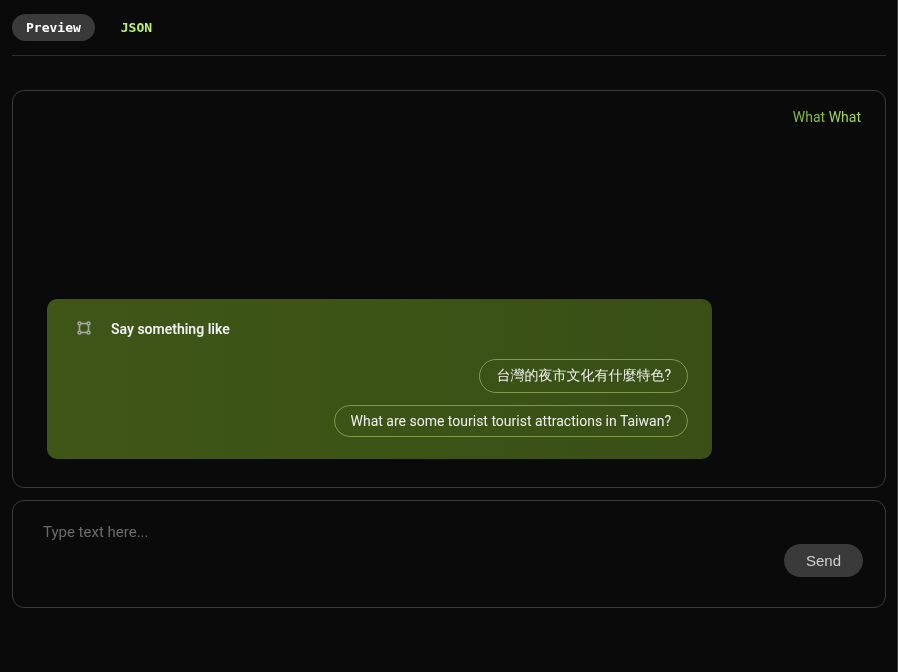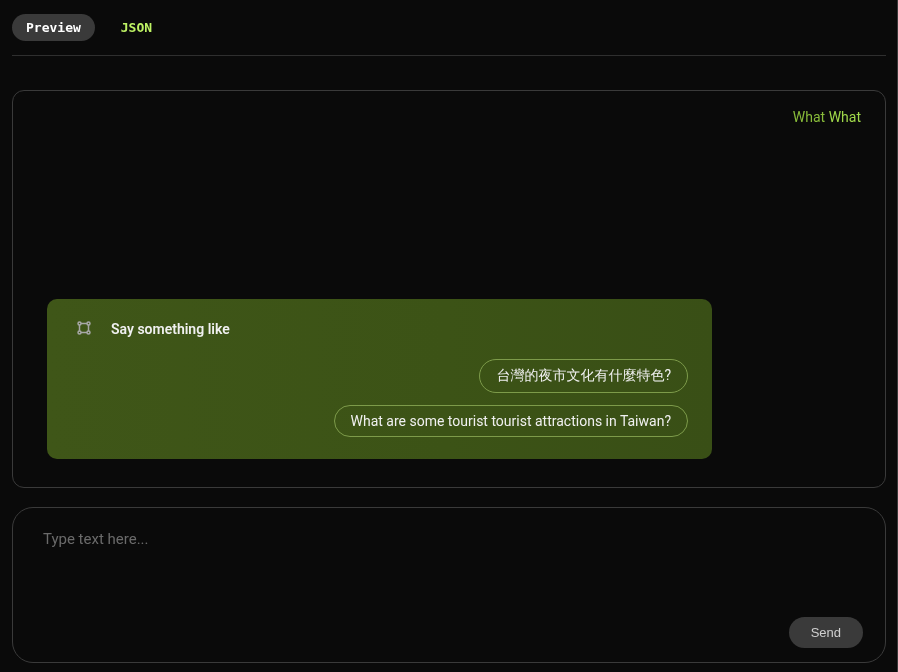--- a/index.html
+++ b/index.html
@@ -110,51 +110,51 @@
     border: 1px solid #7d9b4a;
     border-radius: 18px;
     padding: 7px 16px;
     font-size: 14px;
     color: #f0f0f0;
     cursor: pointer;
     background: transparent;
     white-space: nowrap;
   }
   .input-panel {
-    margin-top: 19px;
+    margin-top: 12px;
     border: 1px solid #3a3a3a;
-    border-radius: 21px;
-    height: 156px;
+    border-radius: 12px;
+    height: 108px;
     position: relative;
     padding: 22px 30px;
   }
   .input-area {
     width: 100%;
     height: 80px;
     background: transparent;
     border: none;
     outline: none;
     color: #e5e5e5;
     font-size: 15px;
     font-family: inherit;
     resize: none;
   }
   .input-area::placeholder {
     color: #6a6a6a;
   }
   .send-btn {
     position: absolute;
-    bottom: 14px;
+    bottom: 30px;
     right: 22px;
     background: #3a3a3a;
     color: #cfcfcf;
     border: none;
     border-radius: 18px;
     padding: 8px 22px;
-    font-size: 13px;
+    font-size: 15px;
     font-weight: 500;
     cursor: pointer;
   }
   svg { display: block; }
 </style>
 </head>
 <body>
 
 <div class="right-border"></div>
 

